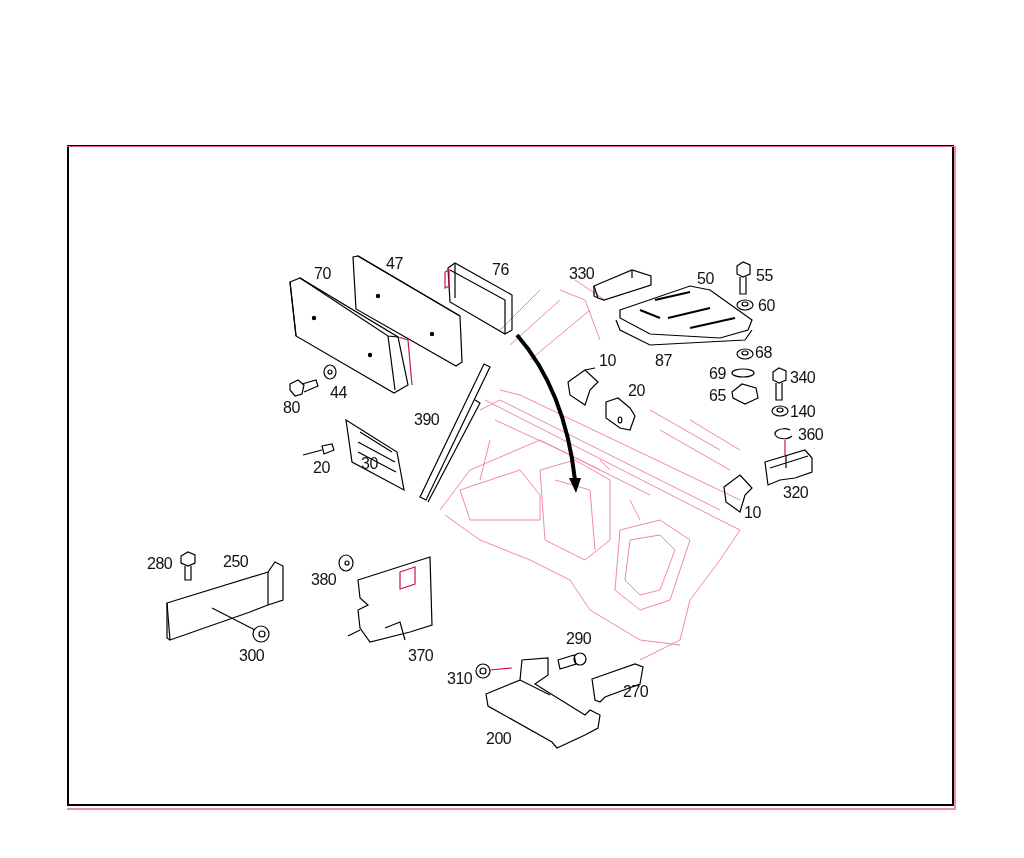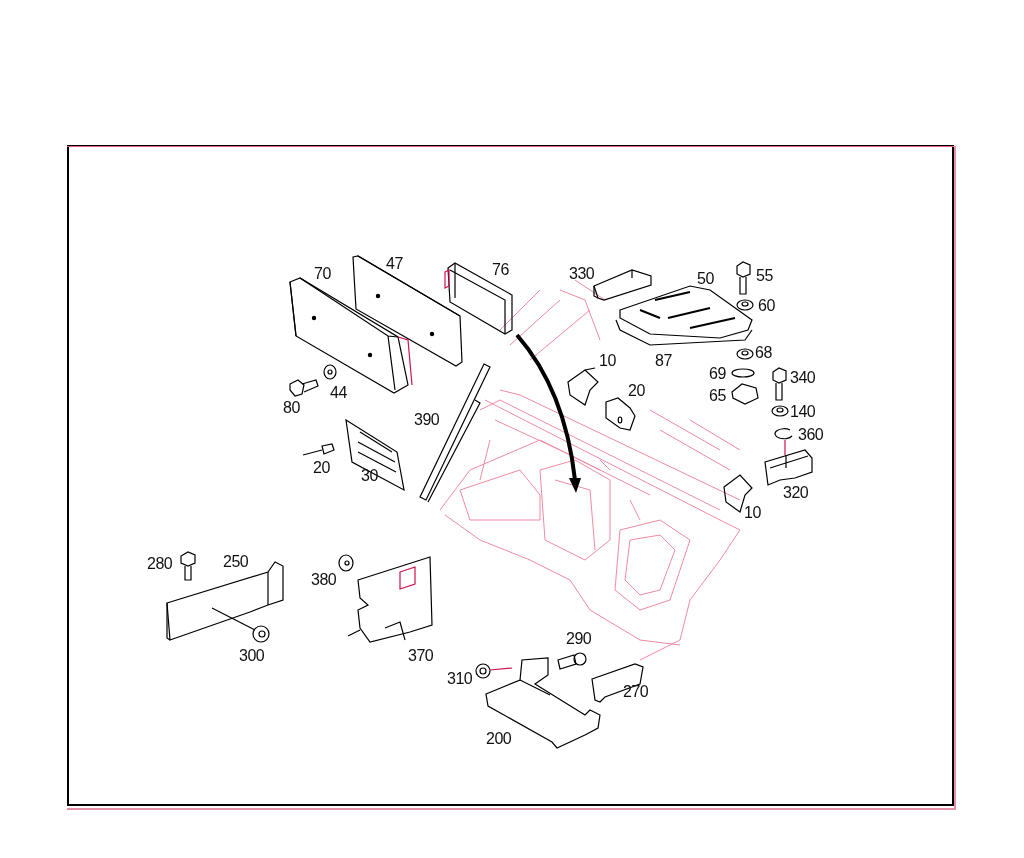--- a/index.html
+++ b/index.html
@@ -204,21 +204,21 @@
 <div class="lbl" style="left:628px;top:383px">20</div>
 <div class="lbl" style="left:709px;top:388px">65</div>
 <div class="lbl" style="left:790px;top:404px">140</div>
 <div class="lbl" style="left:798px;top:427px">360</div>
 <div class="lbl" style="left:783px;top:485px">320</div>
 <div class="lbl" style="left:744px;top:505px">10</div>
 <div class="lbl" style="left:283px;top:400px">80</div>
 <div class="lbl" style="left:330px;top:385px">44</div>
 <div class="lbl" style="left:414px;top:412px">390</div>
 <div class="lbl" style="left:313px;top:460px">20</div>
-<div class="lbl" style="left:361px;top:468px">30</div>
+<div class="lbl" style="left:361px;top:456px">30</div>
 <div class="lbl" style="left:147px;top:556px">280</div>
 <div class="lbl" style="left:223px;top:554px">250</div>
 <div class="lbl" style="left:311px;top:572px">380</div>
 <div class="lbl" style="left:239px;top:648px">300</div>
 <div class="lbl" style="left:408px;top:648px">370</div>
 <div class="lbl" style="left:566px;top:631px">290</div>
 <div class="lbl" style="left:447px;top:671px">310</div>
 <div class="lbl" style="left:623px;top:684px">270</div>
 <div class="lbl" style="left:486px;top:731px">200</div>
 

